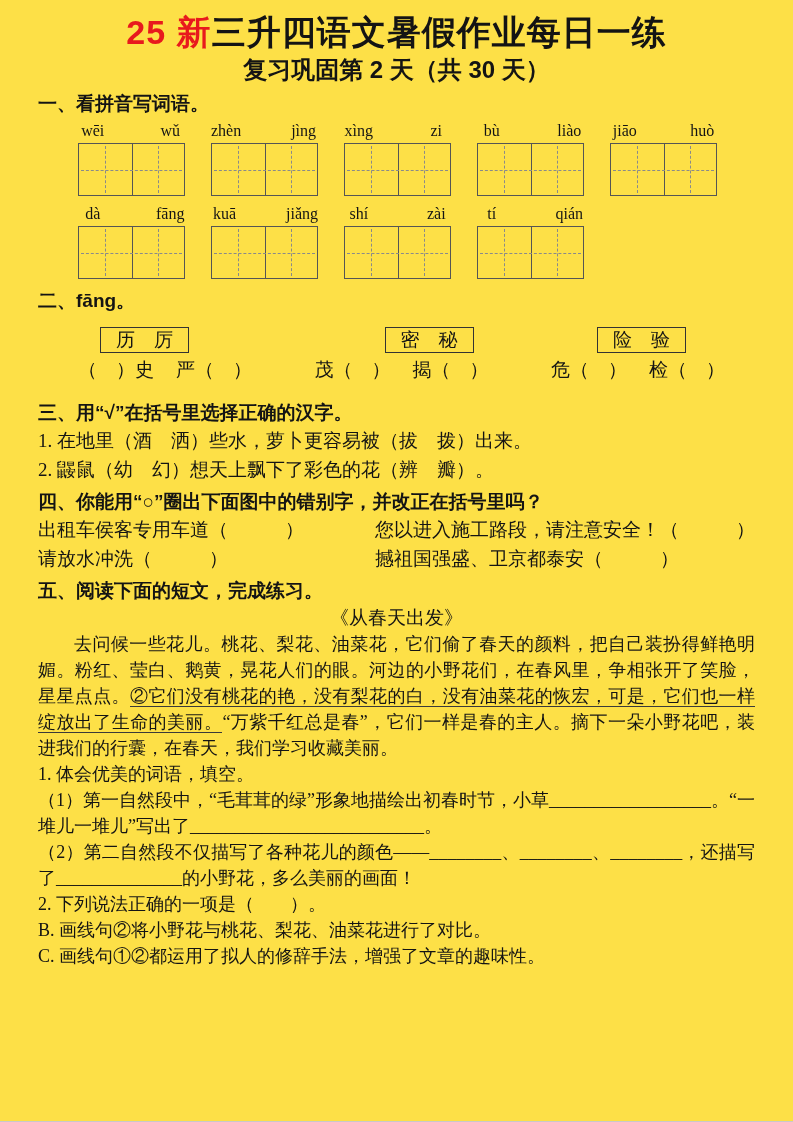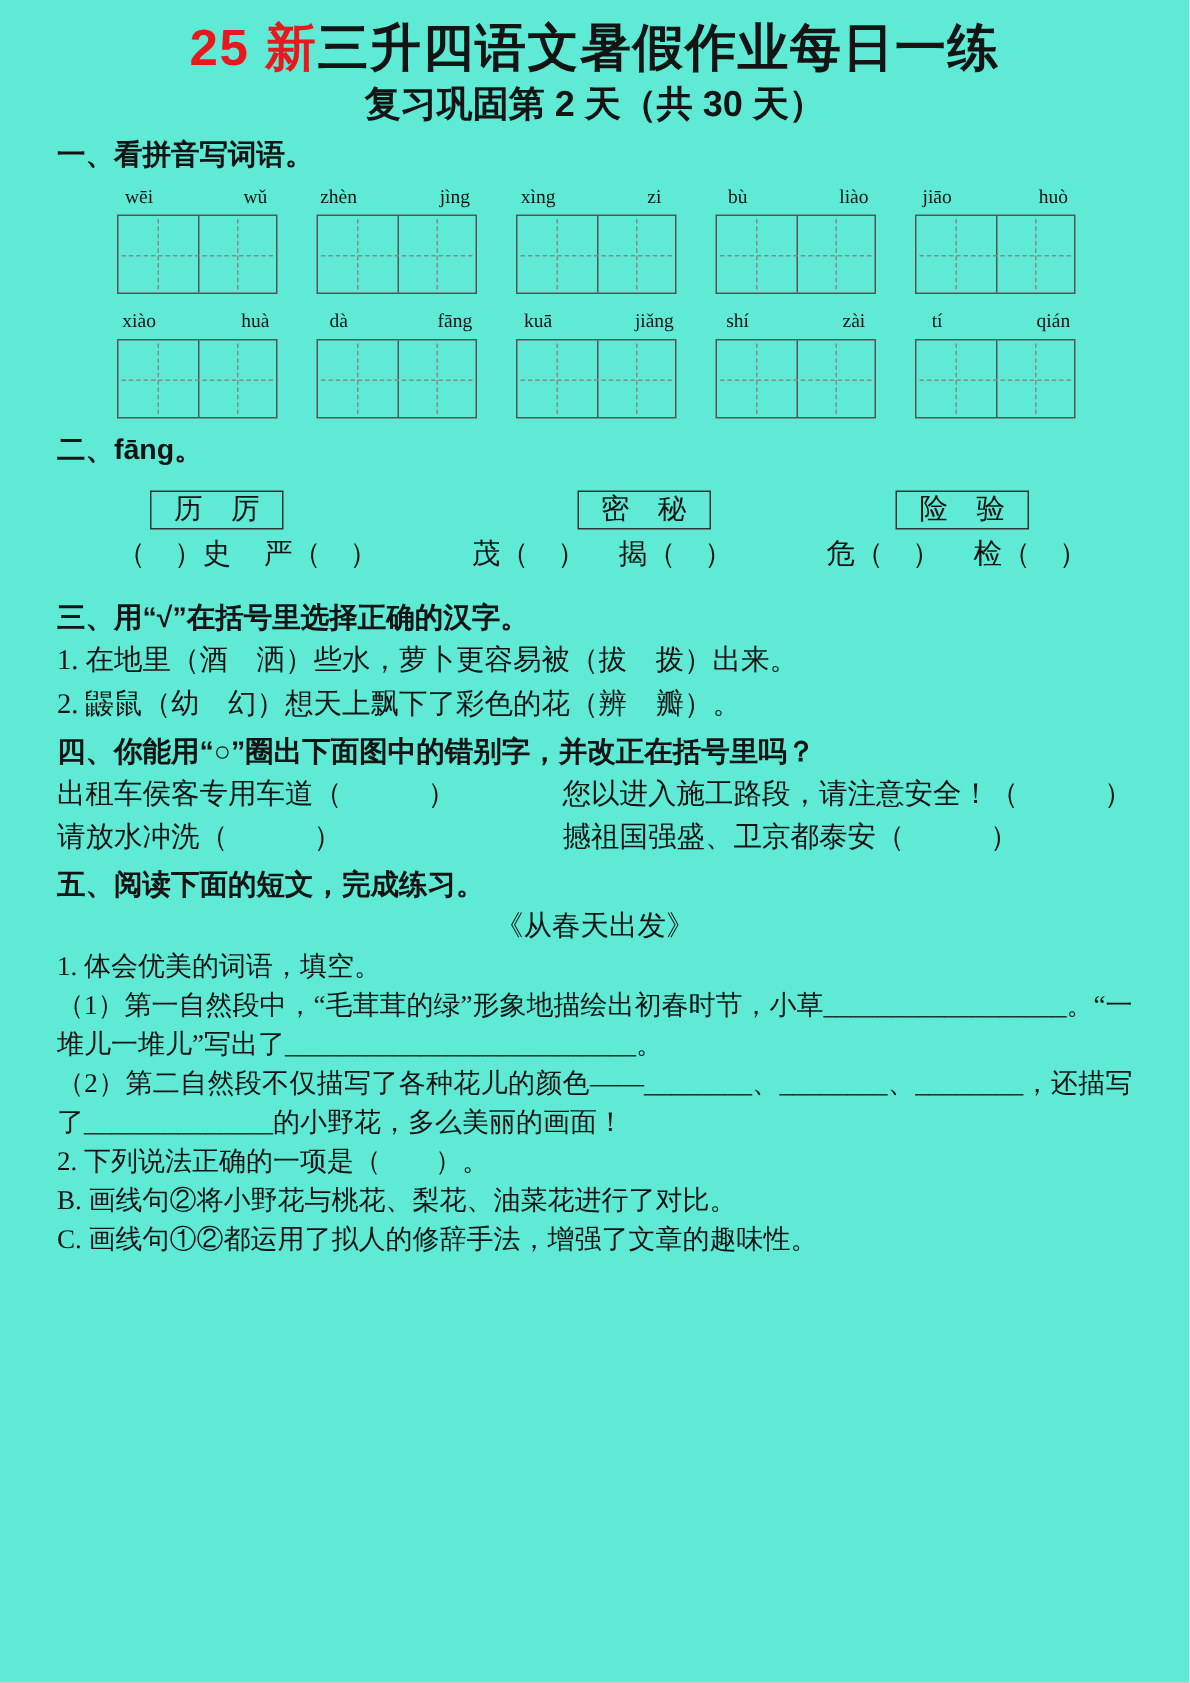--- a/index.html
+++ b/index.html
@@ -1,21 +1,21 @@
 <!DOCTYPE html>
 <html><head>
 <meta charset="utf-8">
 <style>
   * { margin:0; padding:0; box-sizing:border-box; }
   html,body { background:#fff; }
   .page {
     position:relative;
     width:793px; height:1122px;
     margin:0 auto;
-    background:#5eead4;
+    background:#fde047;
     color:#141414;
     font-family:"Liberation Serif","DejaVu Serif",serif;
     overflow:hidden;
     border-bottom:1px solid #c9c9c9;
   }
   
   .hdr { text-align:center; padding-top:12px; }
   .title {
     font-family:"Liberation Sans","DejaVu Sans",sans-serif;
     font-weight:bold; font-size:34px; line-height:40px; letter-spacing:1px;
@@ -29,21 +29,21 @@
   .main { padding:4px 38px 0 38px; }
   .sec-h {
     font-family:"Liberation Sans","DejaVu Sans",sans-serif;
     font-weight:bold; font-size:19px; line-height:27px;
   }
   
   .py-rows { padding-left:40px; margin-top:2px; }
   .py-row { display:flex; gap:26px; }
   .py-row + .py-row { margin-top:6px; }
   .py-col { width:107px; }
-  .py-labels { display:flex; font-size:13px; line-height:24px;gap:48px; }
+  .py-labels { display:flex; font-size:16px; line-height:24px;gap:48px; }
   .py-labels span { flex:1; text-align:center; }
   .gb { position:relative; height:53px; border:1.5px solid #555; }
   .gb i { position:absolute; }
   .gb .v50 { left:50%; top:0; bottom:0; border-left:1.4px solid #555; }
   .gb .v25 { left:25%; top:2px; bottom:2px; border-left:1px dashed #8a8a8a; }
   .gb .v75 { left:75%; top:2px; bottom:2px; border-left:1px dashed #8a8a8a; }
   .gb .h50 { top:50%; left:2px; right:2px; border-top:1px dashed #8a8a8a; }
   
   .s2-groups { display:flex; justify-content:space-between; padding:2px 30px 0 40px; }
   .s2-g { display:flex; flex-direction:column; }
@@ -142,32 +142,20 @@
               <i class="v25"></i>
               <i class="v50"></i>
               <i class="v75"></i>
               <i class="h50"></i>
             </div>
         </div>
       </div>
       <div class="py-row">
         <div class="py-col">
           <div class="py-labels">
-              <span>xiào</span>
-              <span>huà</span>
-            </div>
-          <div class="gb">
-              <i class="v25"></i>
-              <i class="v50"></i>
-              <i class="v75"></i>
-              <i class="h50"></i>
-            </div>
-        </div>
-        <div class="py-col">
-          <div class="py-labels">
               <span>dà</span>
               <span>fāng</span>
             </div>
           <div class="gb">
               <i class="v25"></i>
               <i class="v50"></i>
               <i class="v75"></i>
               <i class="h50"></i>
             </div>
         </div>
@@ -245,20 +233,21 @@
       <span class="r">您以进入施工路段，请注意安全！（　　　）</span>
     </div>
     <div class="s4-row">
       <span class="l">请放水冲洗（　　　）</span>
       <span class="r">撼祖国强盛、卫京都泰安（　　　）</span>
     </div>
 
     <div class="sec-h" style="margin-top:4px;">五、阅读下面的短文，完成练习。</div>
     <div class="s5">
       <div class="passage-title">《从春天出发》</div>
+      <p class="para"><span>去问候一些花儿。桃花、梨花、油菜花，它们偷了春天的颜料，把自己装扮得鲜艳明媚。粉红、莹白、鹅黄，晃花人们的眼。河边的小野花们，在春风里，争相张开了笑脸，星星点点。</span><span class="ul">②它们没有桃花的艳，没有梨花的白，没有油菜花的恢宏，可是，它们也一样绽放出了生命的美丽。</span><span>“万紫千红总是春”，它们一样是春的主人。摘下一朵小野花吧，装进我们的行囊，在春天，我们学习收藏美丽。</span></p>
       <div class="qline">1. 体会优美的词语，填空。</div>
       <div class="qline">（1）第一自然段中，“毛茸茸的绿”形象地描绘出初春时节，小草__________________。“一堆儿一堆儿”写出了__________________________。</div>
       <div class="qline">（2）第二自然段不仅描写了各种花儿的颜色——________、________、________，还描写了______________的小野花，多么美丽的画面！</div>
       <div class="qline">2. 下列说法正确的一项是（　　）。</div>
       <div class="qline">B. 画线句②将小野花与桃花、梨花、油菜花进行了对比。</div>
       <div class="qline">C. 画线句①②都运用了拟人的修辞手法，增强了文章的趣味性。</div>
     </div>
 
   </div>
 </div>

